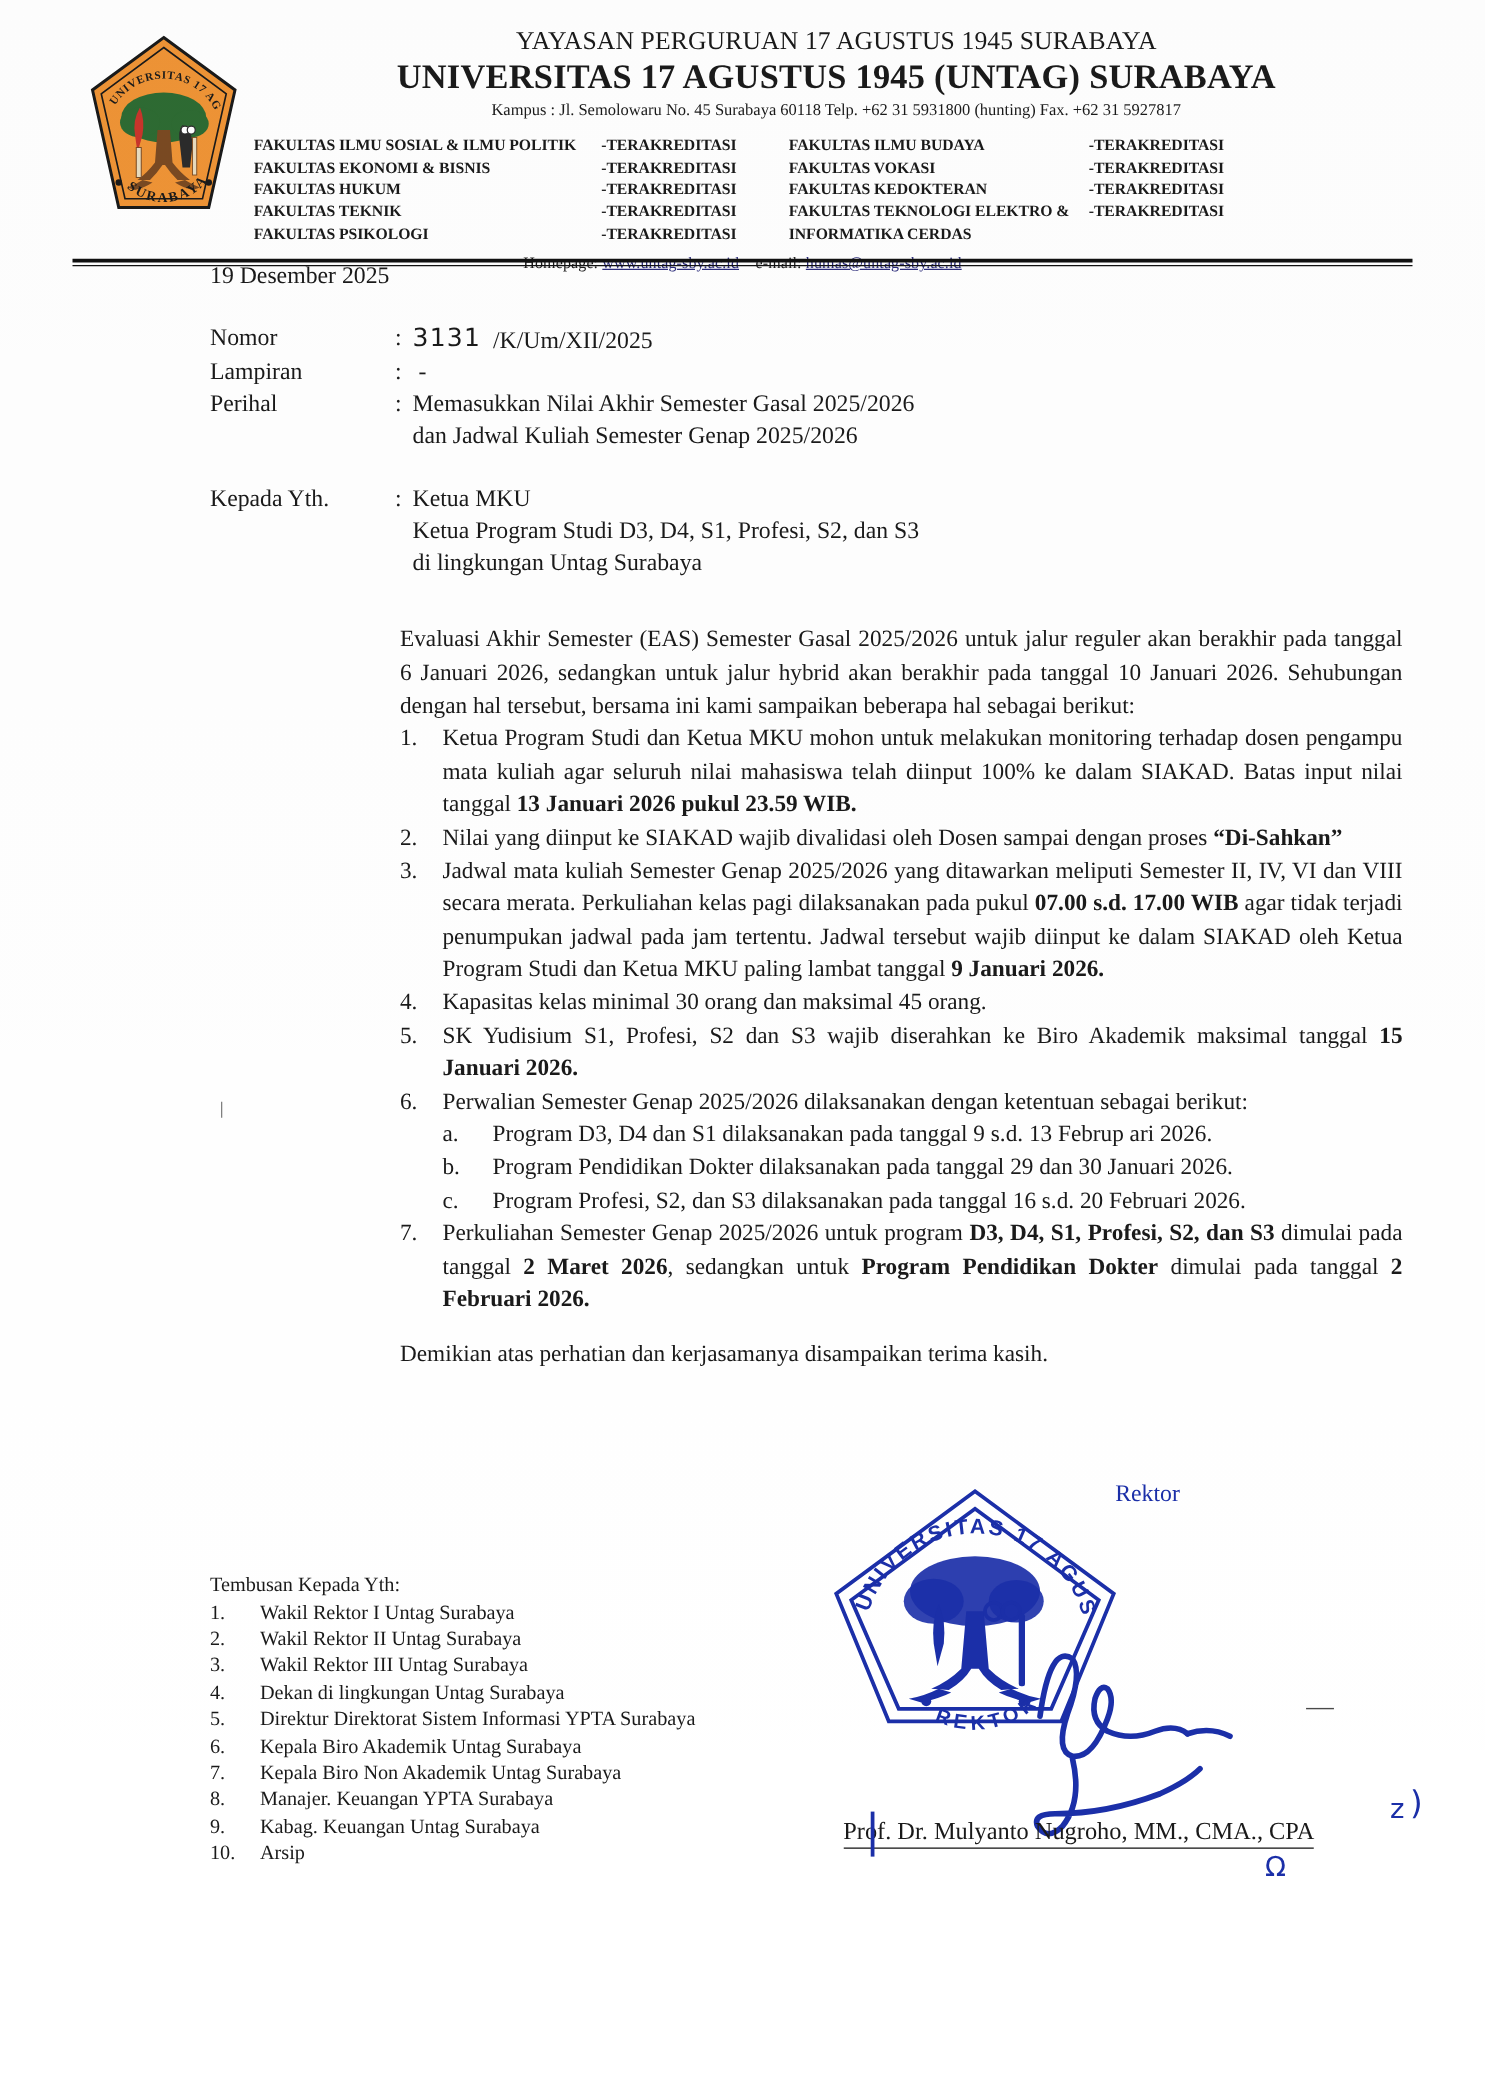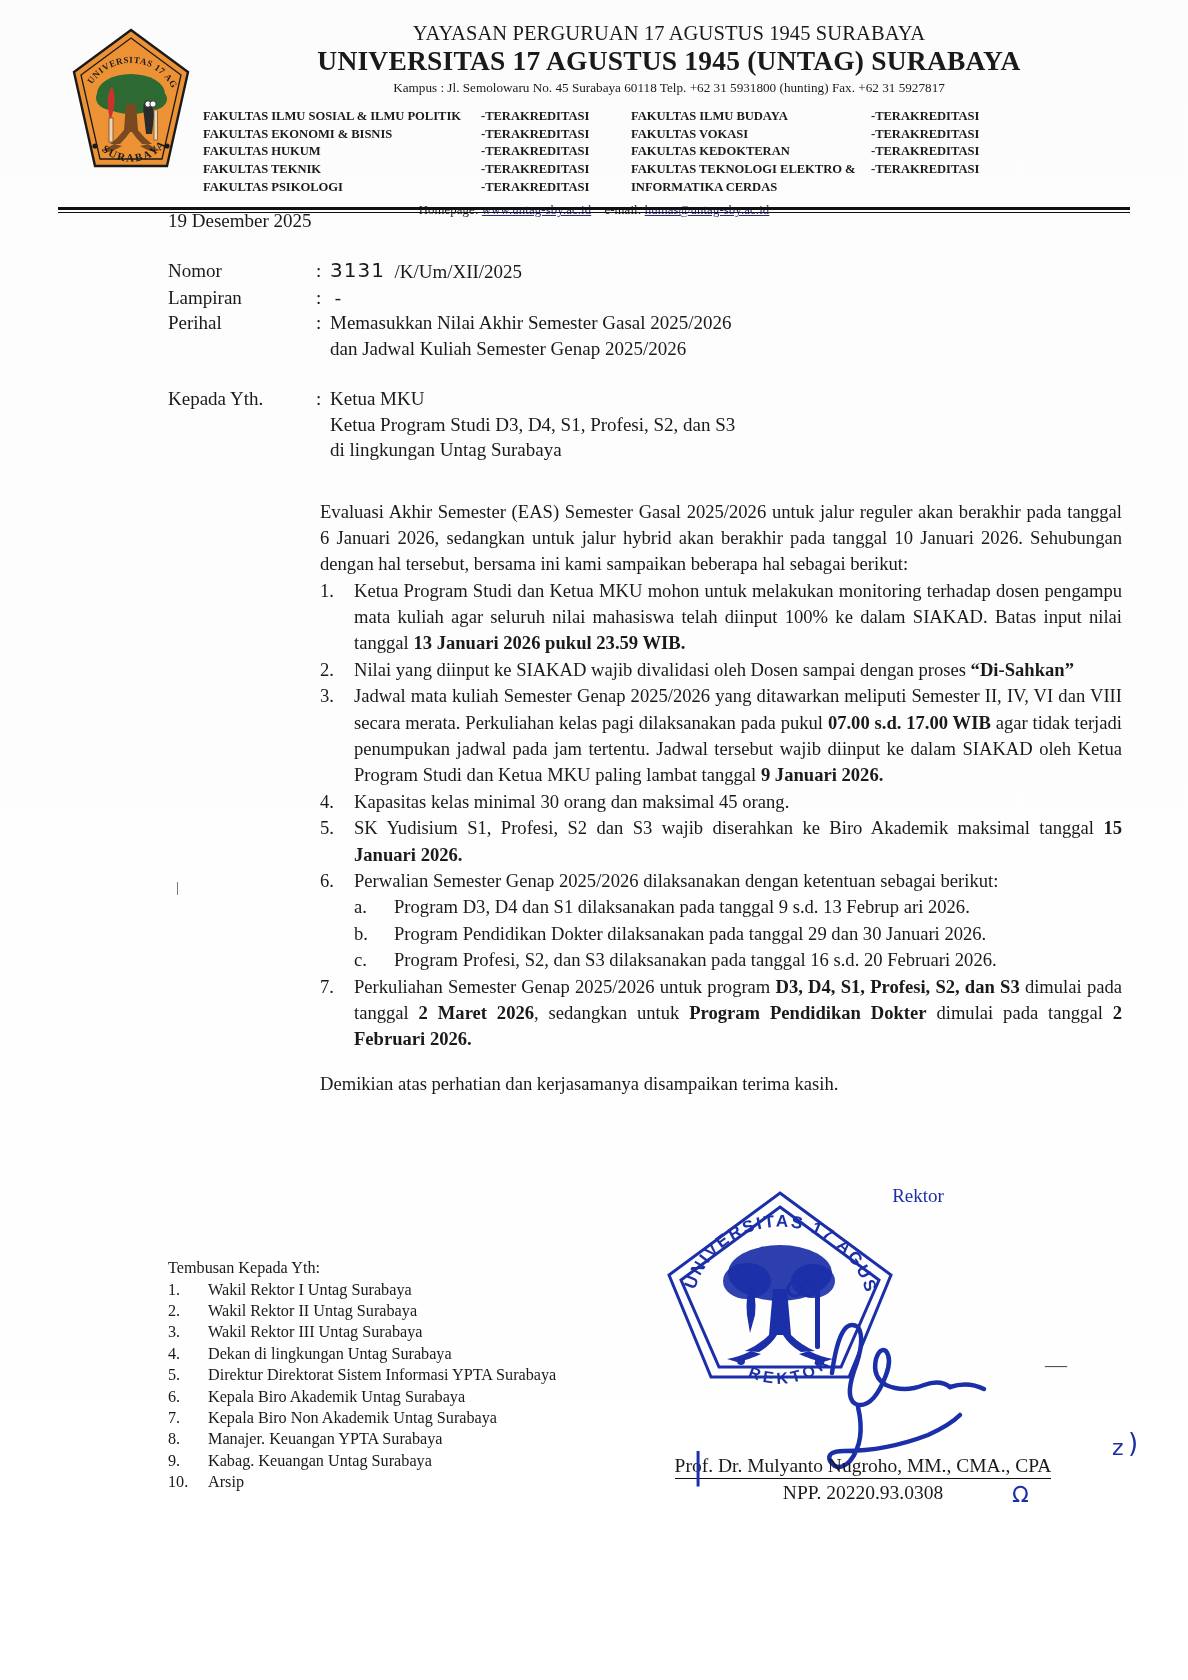--- a/index.html
+++ b/index.html
@@ -509,24 +509,20 @@
         <path d="M32 118 Q40 60 58 72 Q66 84 54 116 Q44 146 58 150 Q74 152 86 120 Q92 104 86 96 Q80 92 76 104 Q72 122 86 130 Q104 138 124 130 Q140 124 150 132"></path>
         <path d="M58 152 Q66 186 50 206 Q38 218 30 206 Q26 196 44 196 Q86 196 128 180 Q150 170 160 160"></path>
         <path d="M150 132 Q168 126 184 134"></path>
       </g>
     </svg>
   </div>
 
   <div class="sign-name">
     <span class="nm">Prof. Dr. Mulyanto Nugroho, MM., CMA., CPA</span>
   </div>
-  <div class="sign-npp">
-    <span>NPP.</span>
-    <span>20220.93.0308</span>
-  </div>
 
   <span class="pen-mark" style="left:1112px; top:1435px; font-size:22px;">z</span>
   <span class="pen-mark" style="left:1128px; top:1428px; font-size:26px;">)</span>
   <span class="pen-mark" style="left:1012px; top:1482px; font-size:22px;">Ω</span>
   <span class="pen-mark" style="left:692px; top:1448px; font-size:36px; line-height:1;">|</span>
   <span class="stray-mark" style="left:1045px; top:1352px; font-size:22px;">—</span>
   <span class="stray-mark" style="left:176px; top:880px; font-size:14px;">|</span>
 
   <div class="tembusan">
     <div class="tembusan-title">Tembusan Kepada Yth:</div>

